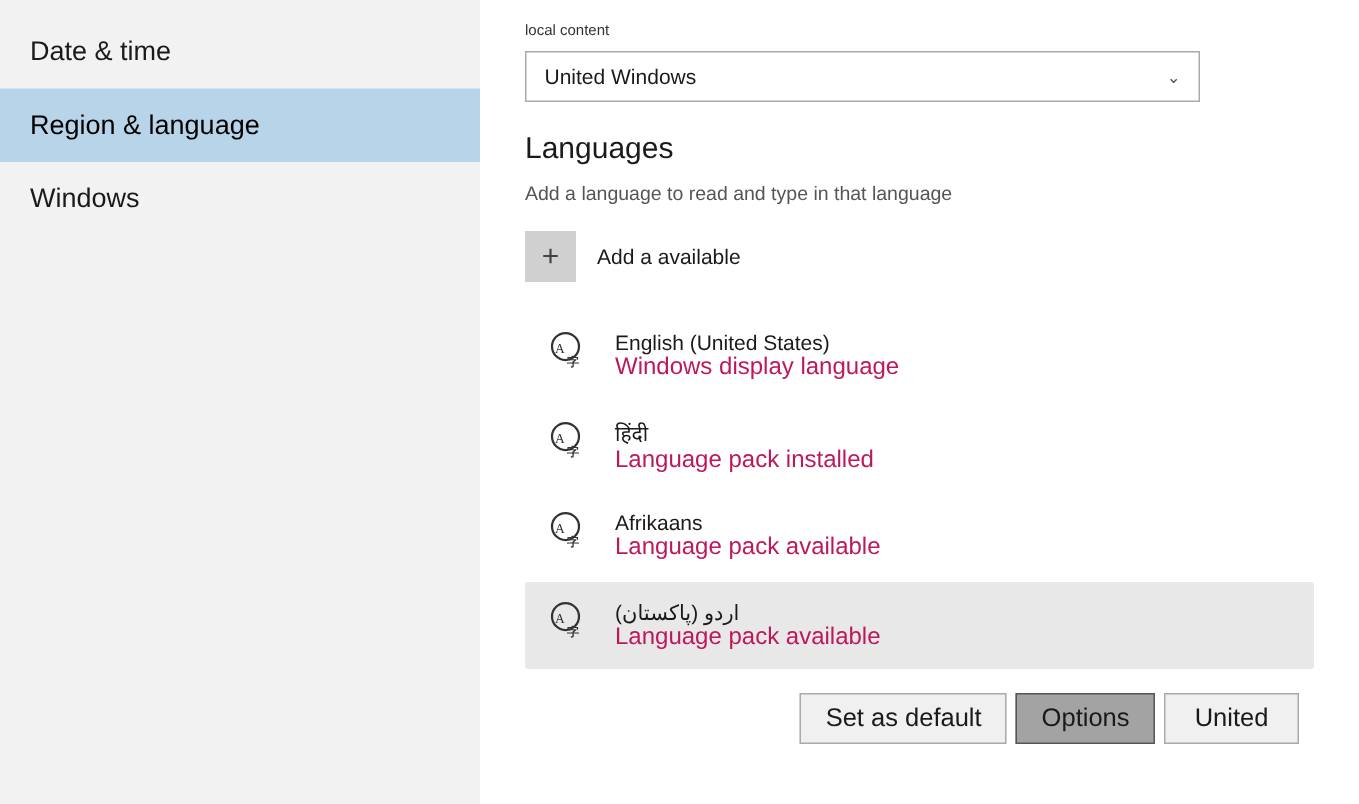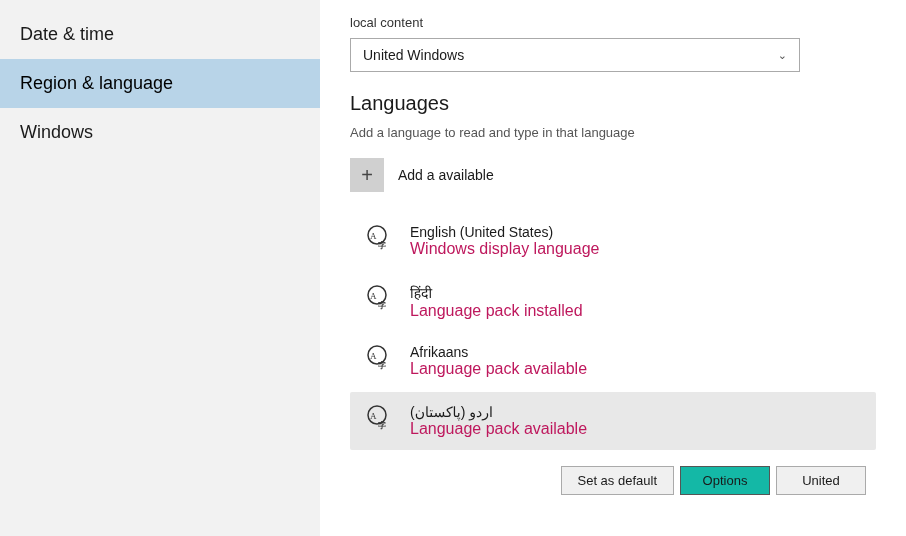--- a/index.html
+++ b/index.html
@@ -32,21 +32,21 @@
       flex: 1;
       background: #ffffff;
       padding: 0 30px 20px 30px;
       overflow-y: auto;
     }
     .local-content-section {
       padding-top: 15px;
       margin-bottom: 20px;
     }
     .section-label {
-      font-size: 13px;
+      font-size: 10px;
       color: #333;
       margin-bottom: 8px;
     }
     .dropdown {
       width: 450px;
       border: 1px solid #aaa;
       background: #fff;
       padding: 8px 12px;
       display: flex;
       justify-content: space-between;
@@ -130,30 +130,30 @@
     }
     .bottom-buttons {
       display: flex;
       gap: 6px;
       justify-content: flex-end;
       margin-top: 16px;
       padding-right: 10px;
     }
     .btn {
       padding: 6px 16px;
-      font-size: 13px;
+      font-size: 17px;
       border: 1px solid #aaa;
       background: #f0f0f0;
       cursor: pointer;
       color: #1a1a1a;
       min-width: 90px;
     }
     .btn.options {
       border: 1px solid #555;
-      background: #14b8a6;
+      background: #a3a3a3;
     }
   </style>
 </head>
 <body>
 
 <div class="sidebar">
   <div class="sidebar-item">
     <span>Date &amp; time</span>
   </div>
   <div class="sidebar-item active">

